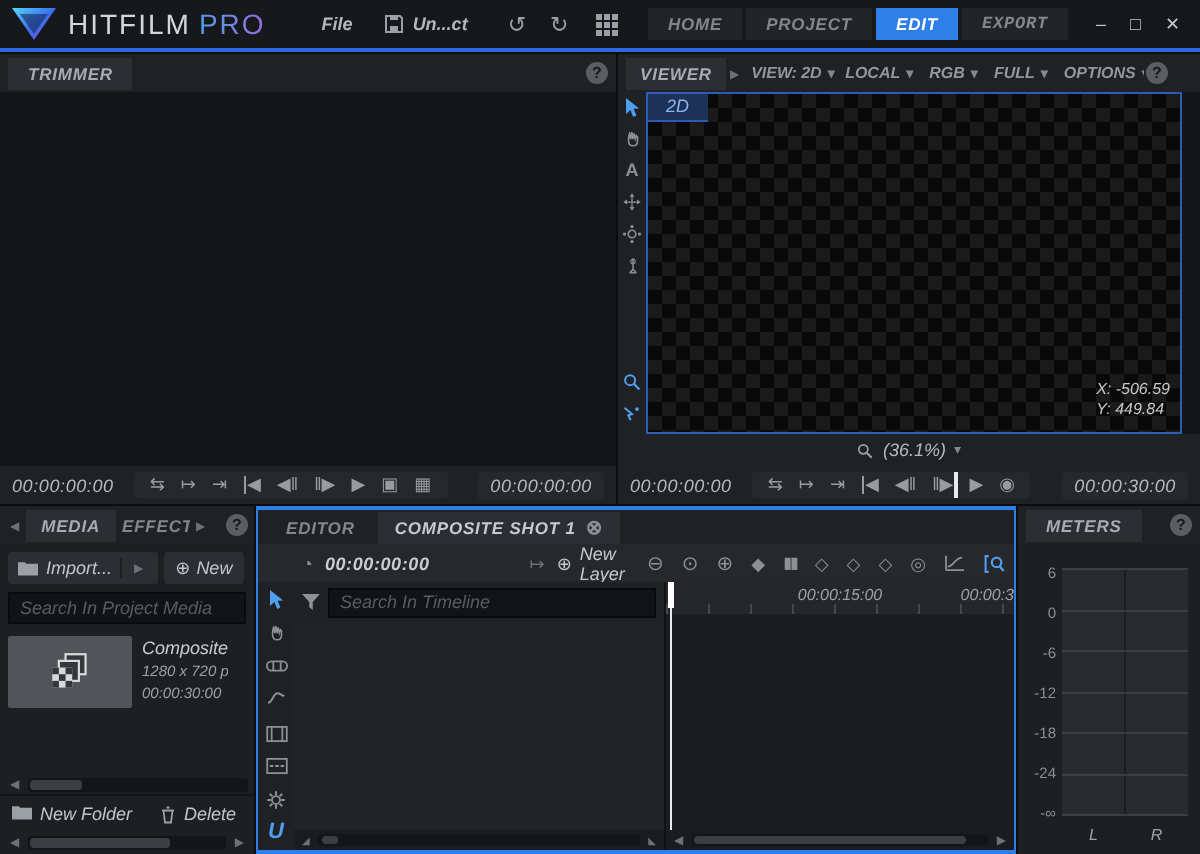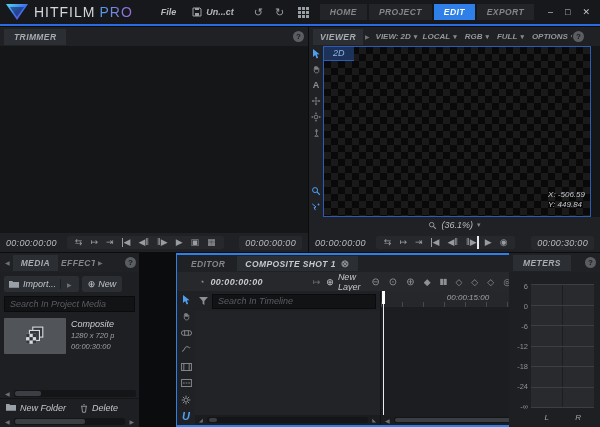--- a/index.html
+++ b/index.html
@@ -76,21 +76,21 @@
           <rect x="0" y="8" width="3" height="3"></rect>
           <rect x="4" y="8" width="3" height="3"></rect>
           <rect x="8" y="8" width="3" height="3"></rect>
         </g>
       </svg>
   </span>
   <div style="margin-left:auto;display:flex;align-items:center;gap:2px;">
     <span class="tab" style="background:#222427;">HOME</span>
     <span class="tab" style="background:#222427;">PROJECT</span>
     <span class="tab" style="background:#2e7fe8;color:#fff;">EDIT</span>
-    <span class="tab" style="background:#222427;">EXPORT</span>
+    <span class="tab" style="background:#222427;font-family:Liberation Mono, monospace;">EXPORT</span>
   </div>
   <div style="display:flex;align-items:center;gap:12px;margin:0 6px 0 14px;color:#c2c6ca;font-style:normal;">
     <span>–</span>
     <span>□</span>
     <span>✕</span>
   </div>
 </div>
 
 <div class="panel" style="left:0;top:27px;width:308px;height:225px;">
   <div class="phead">
@@ -222,21 +222,21 @@
       <span class="ic">◀‖</span>
       <span class="ic">‖▶</span>
       <span class="ic">▶</span>
       <span class="ic">◉</span>
     </span>
     <span style="position:absolute;left:168px;top:3px;bottom:3px;width:2px;background:#e9ebed;"></span>
     <span class="tc tcbox" style="margin-left:auto;">00:00:30:00</span>
   </div>
 </div>
 
-<div class="panel" style="left:0;top:253px;width:139px;height:174px;">
+<div class="panel" style="left:0;top:253px;width:127px;height:174px;">
   <div class="phead" style="padding:0 3px;gap:1px;">
     <span class="sarrow ic">◀</span>
     <span class="tab on" style="padding:3px 8px;">MEDIA</span>
     <span class="tab" style="padding:3px 2px;max-width:36px;overflow:hidden;">EFFECTS</span>
     <span class="sarrow ic">▶</span>
     <span class="helpc">?</span>
   </div>
   <div style="display:flex;gap:3px;padding:4px 4px 3px;align-items:center;">
     <span style="display:flex;align-items:center;gap:4px;background:#2b2e33;border-radius:2px;padding:3px 5px;color:#c2c6ca;">
       <svg width="10" height="8" viewBox="0 0 12 9">
@@ -299,21 +299,21 @@
   </div>
   <div style="padding:1px 3px 2px;display:flex;align-items:center;gap:2px;">
     <span class="sarrow ic">◀</span>
     <div class="scrollbar" style="flex:1;height:7px;">
         <div class="thumb" style="width:70px;margin-left:1px;"></div>
       </div>
     <span class="sarrow ic">▶</span>
   </div>
 </div>
 
-<div class="panel" style="left:128px;top:253px;width:380px;height:174px;border:1px solid #2e7fe8;border-top-width:2px;border-bottom-width:2px;margin-left:48px;">
+<div class="panel" style="left:128px;top:253px;width:380px;height:174px;border:1px solid #2e7fe8;border-top-width:2px;border-bottom-width:2px;">
   <div class="phead" style="height:17px;padding:0 2px;">
     <span class="tab" style="padding:2px 12px;">EDITOR</span>
     <span class="tab on" style="padding:2px 8px;display:flex;align-items:center;gap:5px;color:#c6cad0;">
       <span>COMPOSITE SHOT 1</span>
       <span class="ic" style="font-size:10px;color:#8d9195;">⊗</span>
     </span>
   </div>
   <div style="height:19px;background:#26282b;display:flex;align-items:center;padding:0 4px;gap:6px;flex:0 0 auto;">
     <span class="ic" style="color:#8d9195;margin-left:18px;">◔</span>
     <span class="tc" style="color:#c9cdd2;font-weight:bold;">00:00:00:00</span>

